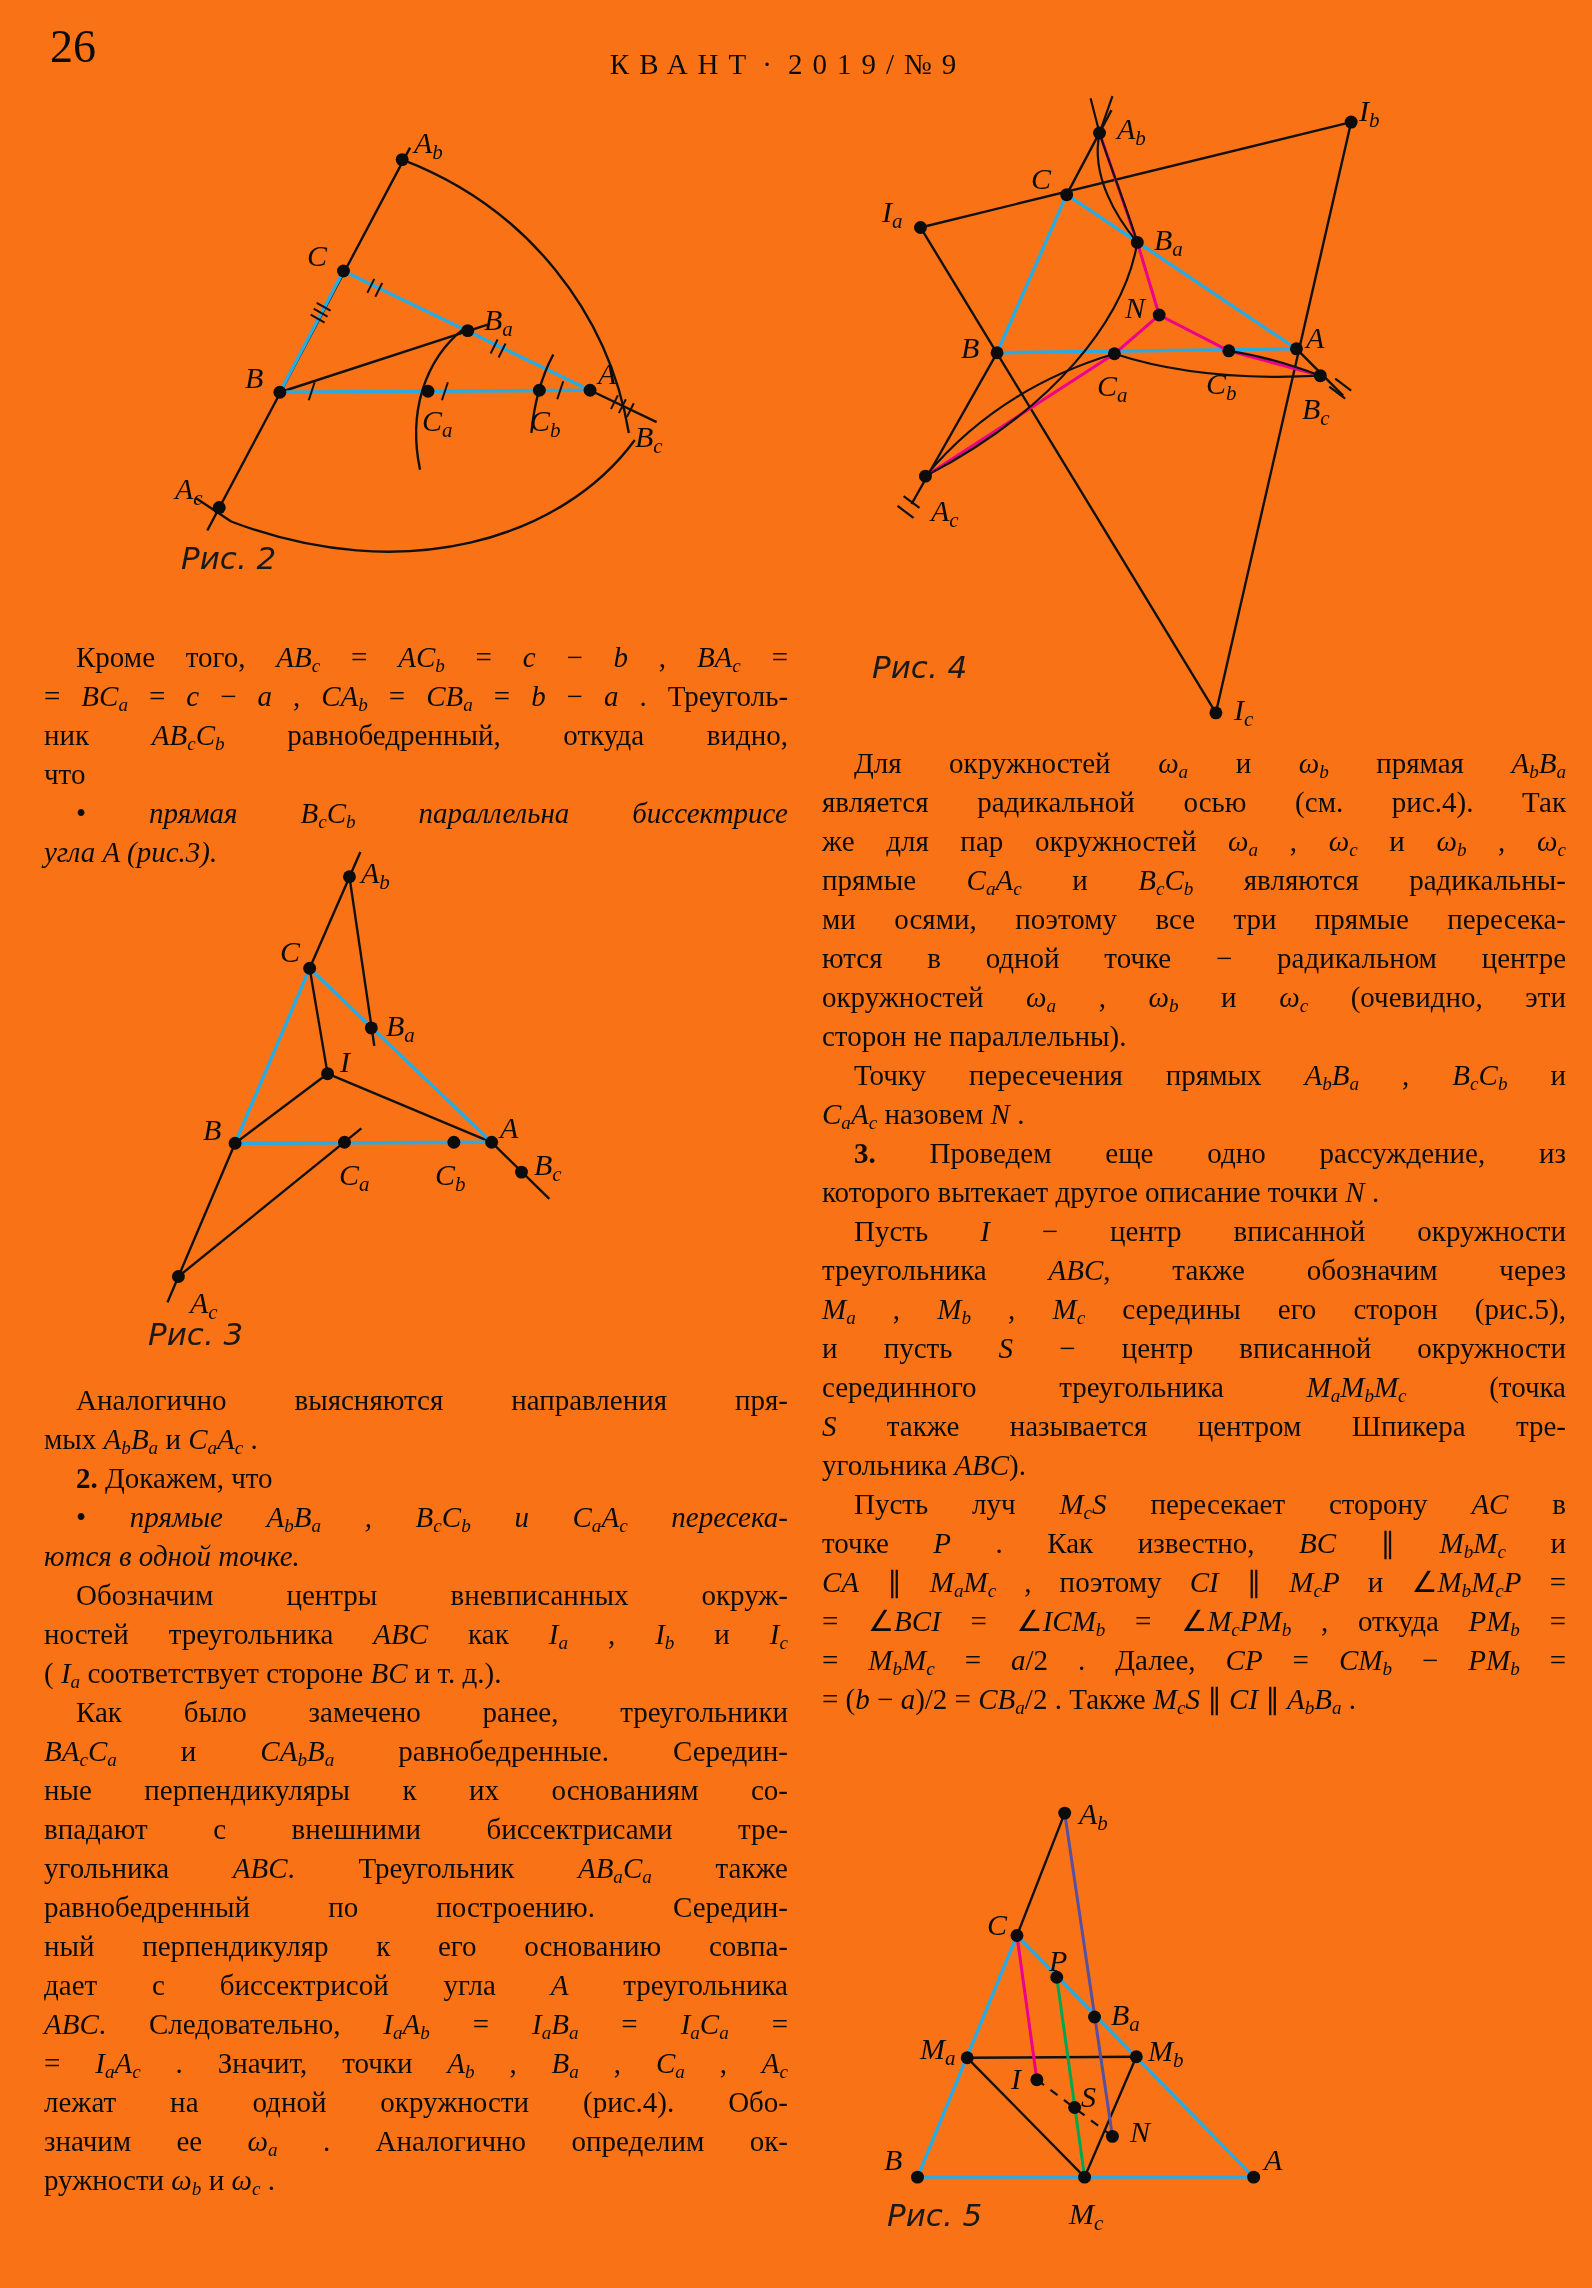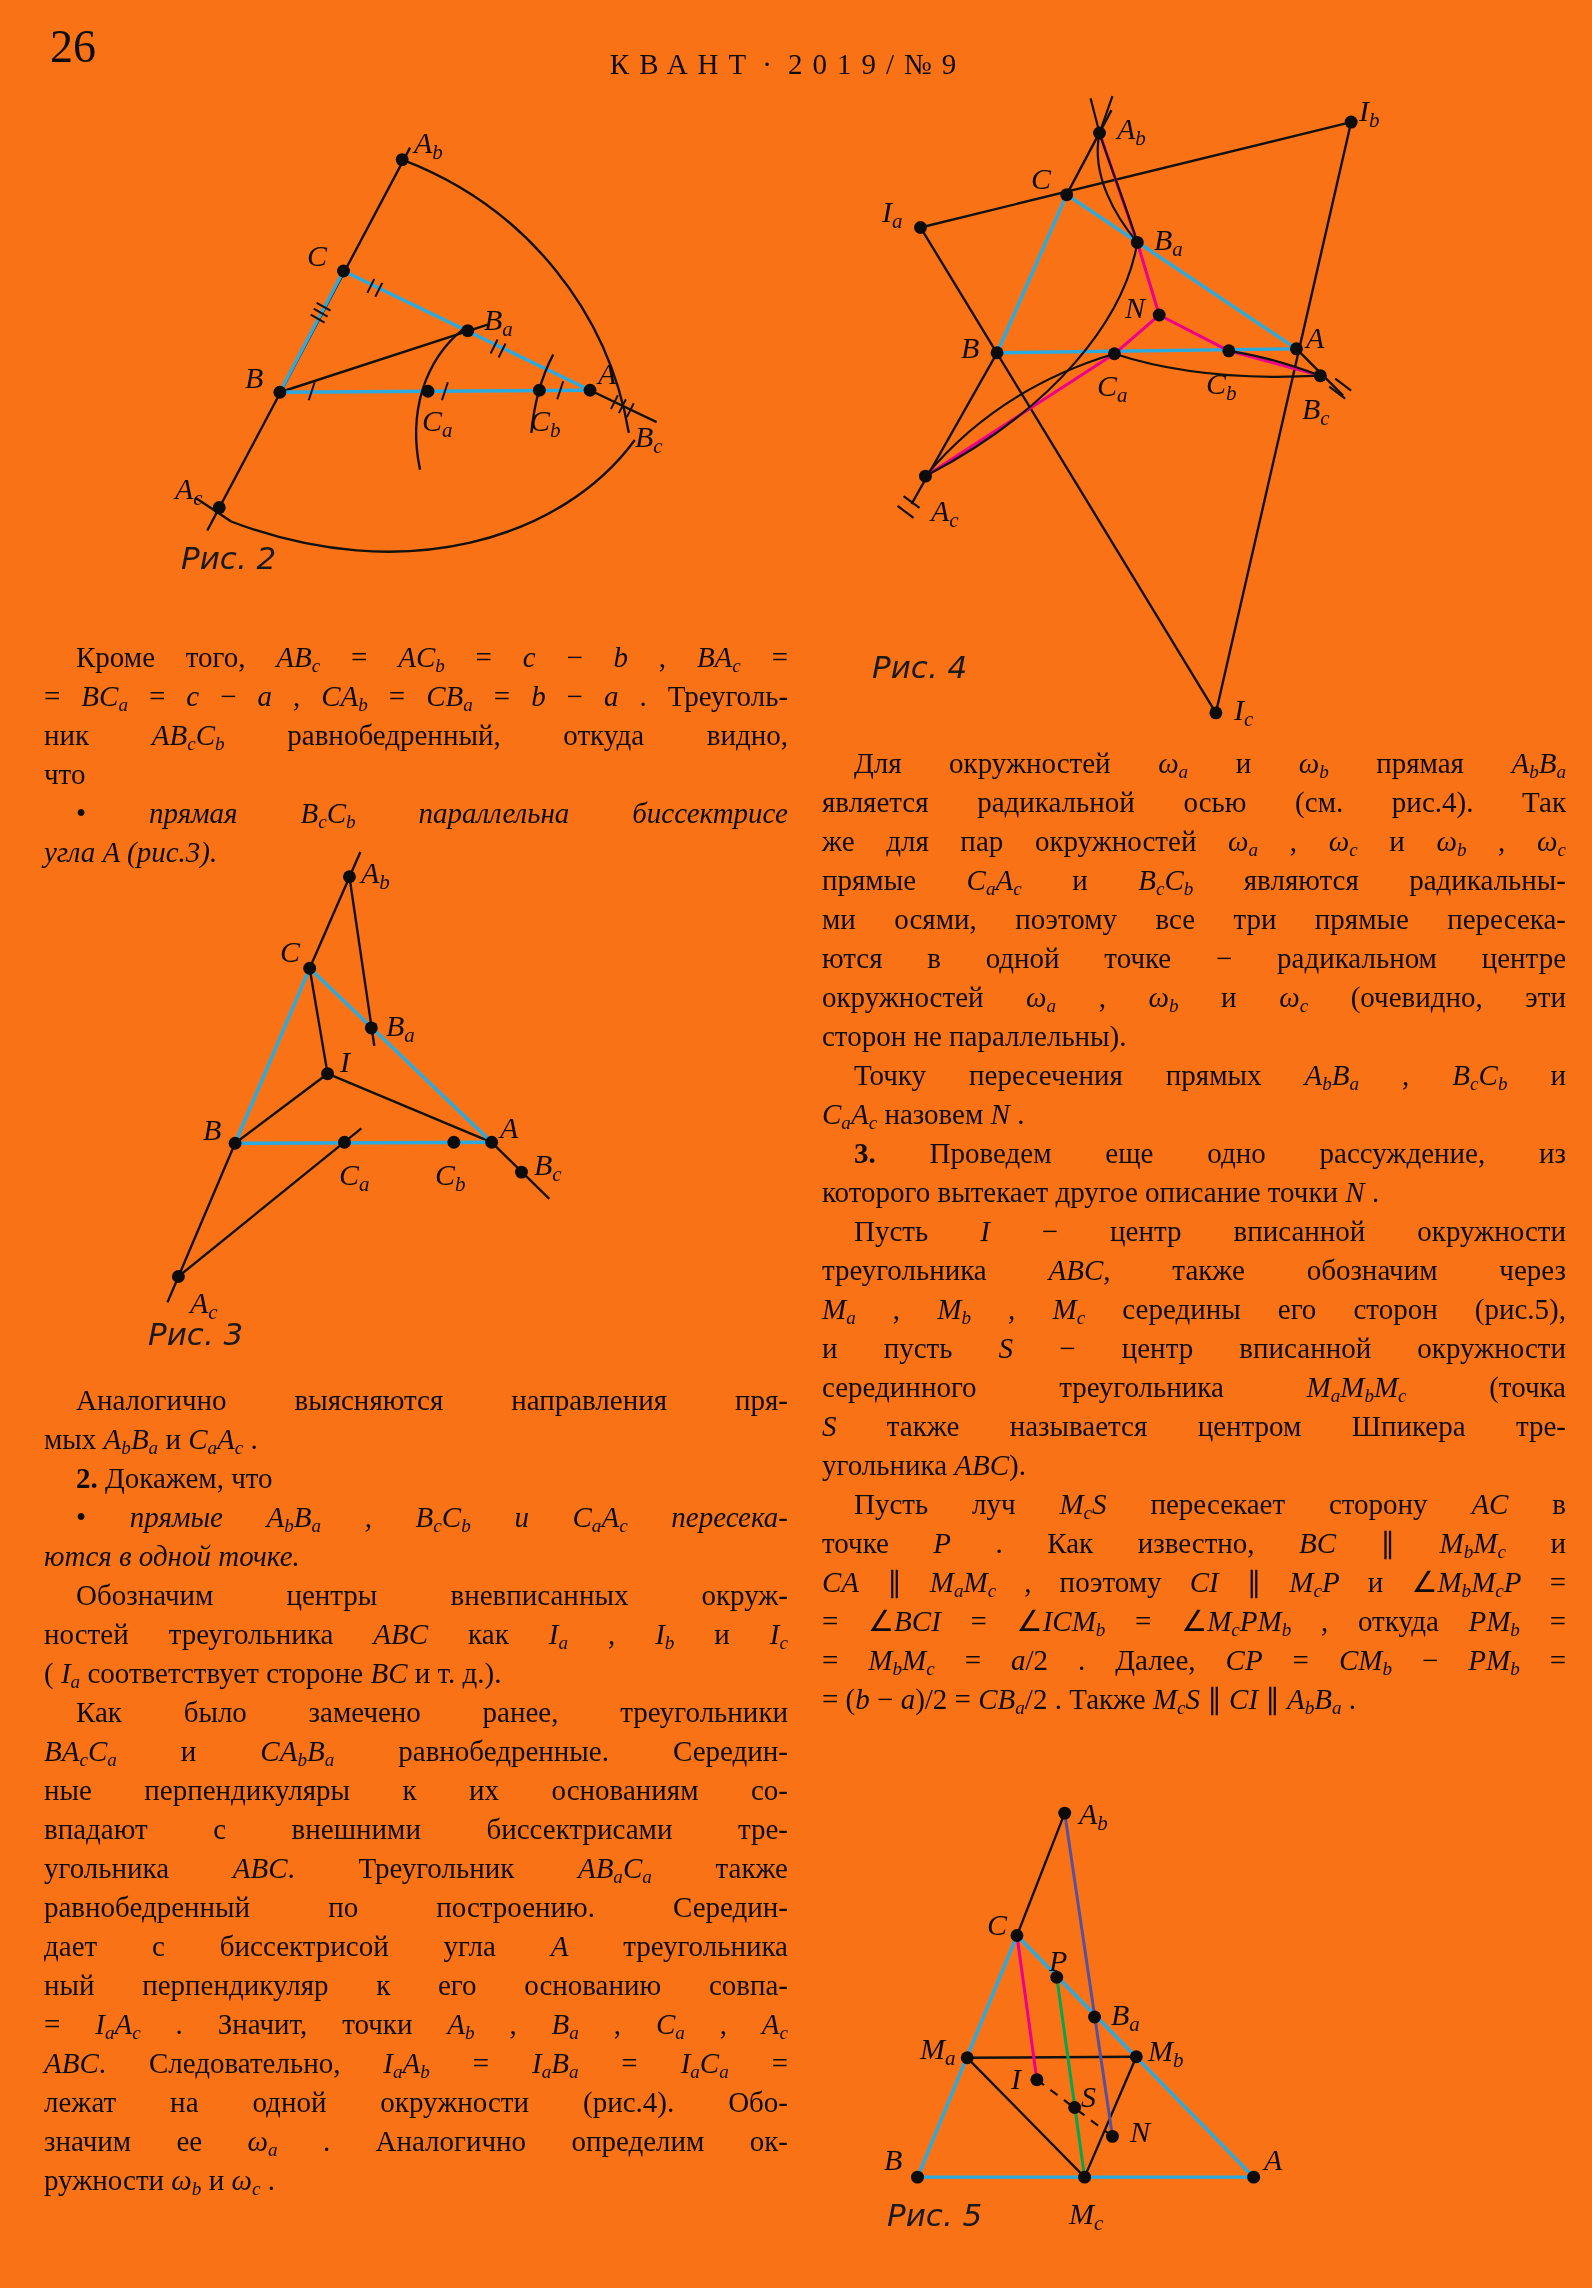--- a/index.html
+++ b/index.html
@@ -124,24 +124,24 @@
       <div class="ln last"><em>ются в одной точке.</em></div>
       <div class="ln ind">Обозначим центры вневписанных окруж-</div>
       <div class="ln">ностей треугольника <em>ABC</em> как <em>I<sub>a</sub></em> , <em>I<sub>b</sub></em> и <em>I<sub>c</sub></em></div>
       <div class="ln last">( <em>I<sub>a</sub></em> соответствует стороне <em>BC</em> и т. д.).</div>
       <div class="ln ind">Как было замечено ранее, треугольники</div>
       <div class="ln"><em>BA<sub>c</sub>C<sub>a</sub></em> и <em>CA<sub>b</sub>B<sub>a</sub></em> равнобедренные. Середин-</div>
       <div class="ln">ные перпендикуляры к их основаниям со-</div>
       <div class="ln">впадают с внешними биссектрисами тре-</div>
       <div class="ln">угольника <em>ABC</em>. Треугольник <em>AB<sub>a</sub>C<sub>a</sub></em> также</div>
       <div class="ln">равнобедренный по построению. Середин-</div>
+      <div class="ln">ный перпендикуляр к его основанию совпа-</div>
       <div class="ln">дает с биссектрисой угла <em>A</em> треугольника</div>
-      <div class="ln">ный перпендикуляр к его основанию совпа-</div>
+      <div class="ln"><em>ABC</em>. Следовательно, <em>I<sub>a</sub>A<sub>b</sub></em> = <em>I<sub>a</sub>B<sub>a</sub></em> = <em>I<sub>a</sub>C<sub>a</sub></em> =</div>
       <div class="ln">= <em>I<sub>a</sub>A<sub>c</sub></em> . Значит, точки <em>A<sub>b</sub></em> , <em>B<sub>a</sub></em> , <em>C<sub>a</sub></em> , <em>A<sub>c</sub></em></div>
-      <div class="ln"><em>ABC</em>. Следовательно, <em>I<sub>a</sub>A<sub>b</sub></em> = <em>I<sub>a</sub>B<sub>a</sub></em> = <em>I<sub>a</sub>C<sub>a</sub></em> =</div>
       <div class="ln">лежат на одной окружности (рис.4). Обо-</div>
       <div class="ln">значим ее <em>ω<sub>a</sub></em> . Аналогично определим ок-</div>
       <div class="ln last">ружности <em>ω<sub>b</sub></em> и <em>ω<sub>c</sub></em> .</div>
     </div>
 
   <div class="fig" id="f4" style="left:826px;top:80px;width:736px;height:657px;">
       <svg viewBox="0 0 740 660" width="736" height="657">
         <line x1="95" y1="148" x2="528" y2="42" stroke="#111111" stroke-width="2.4"></line>
         <line x1="528" y1="42" x2="392" y2="636" stroke="#111111" stroke-width="2.4"></line>
         <line x1="95" y1="148" x2="392" y2="636" stroke="#111111" stroke-width="2.4"></line>

